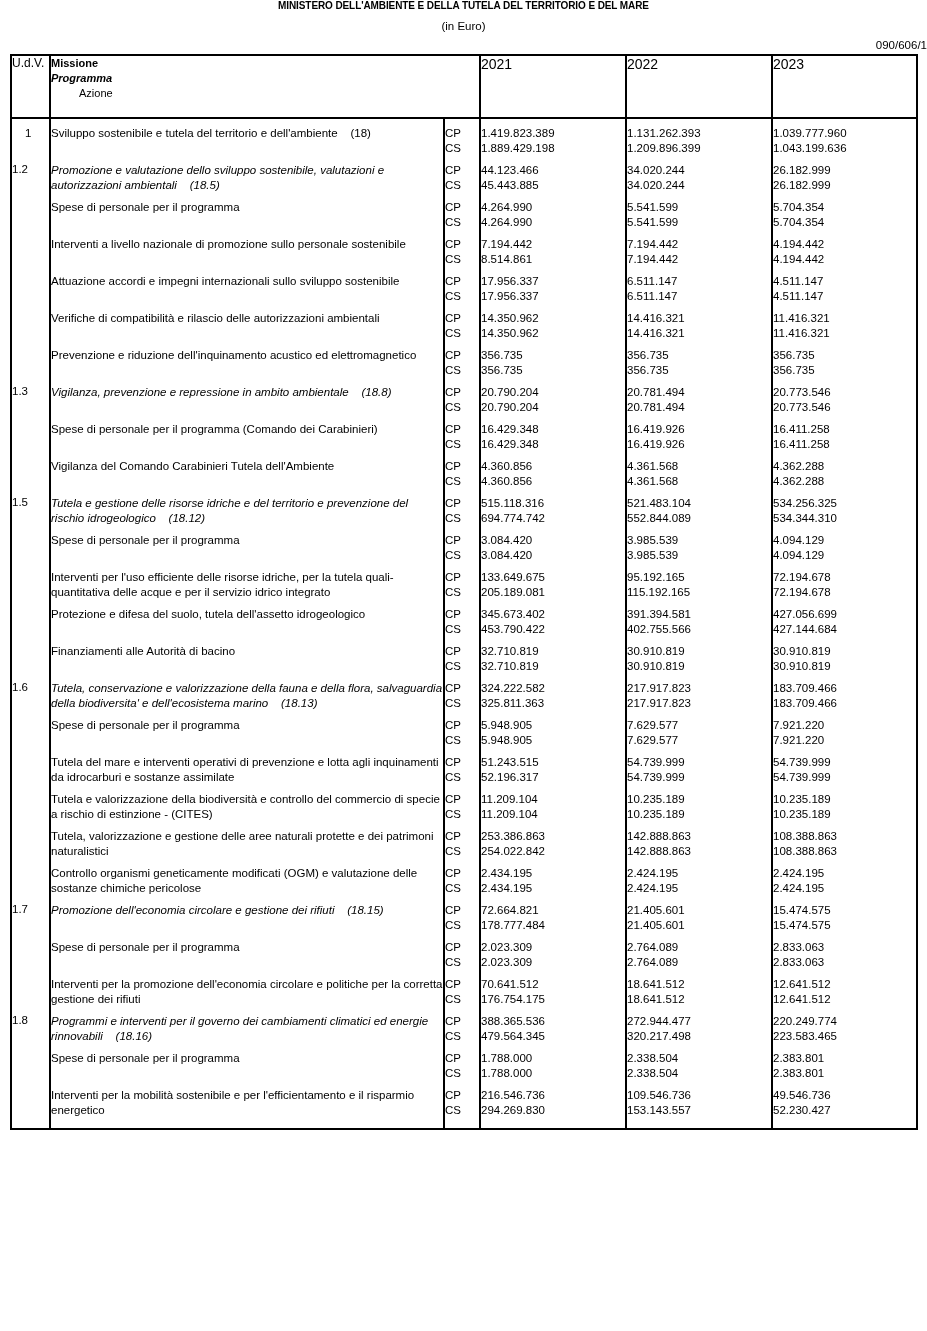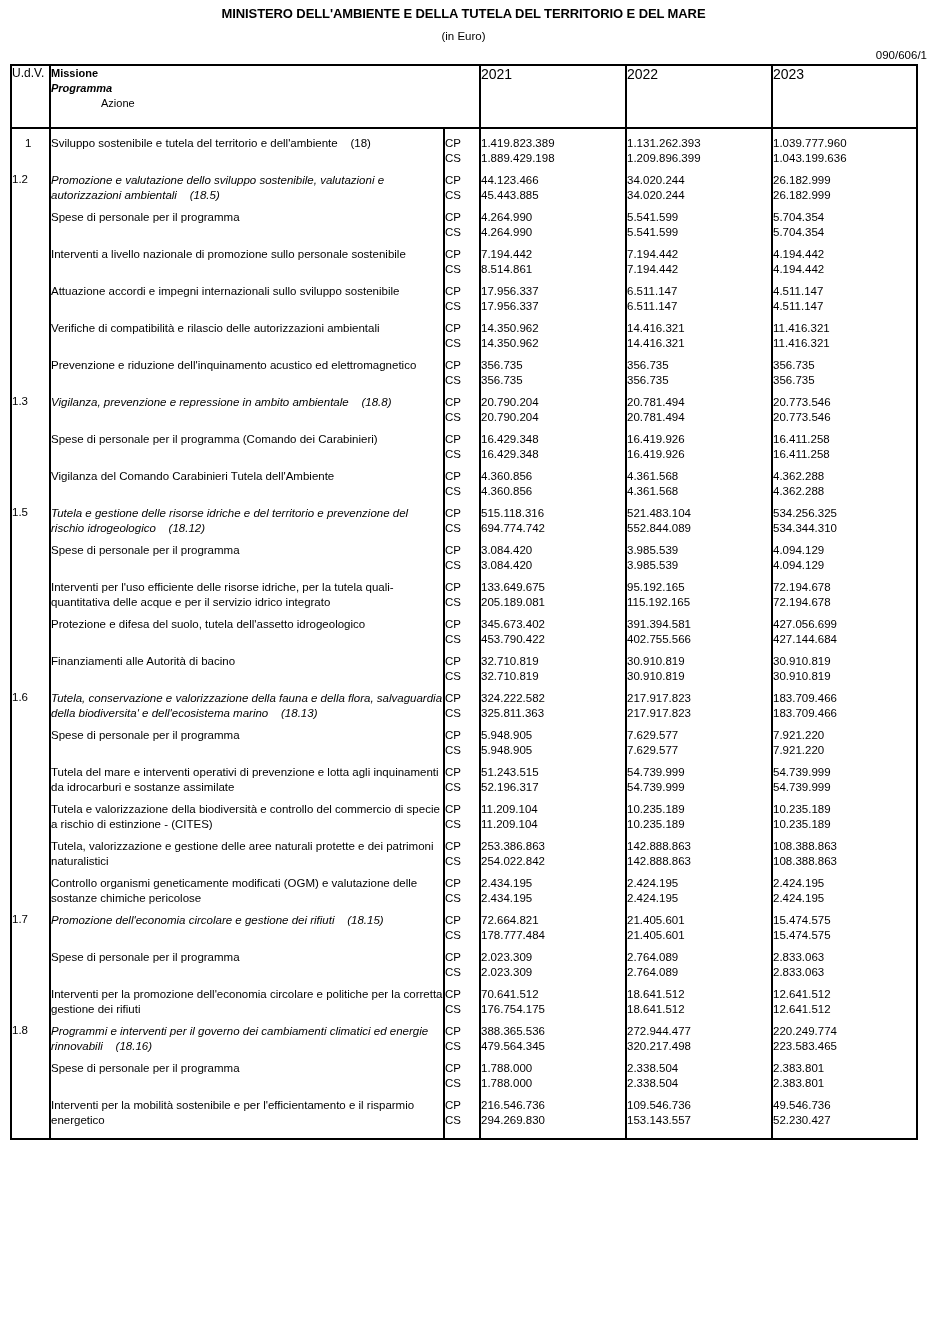--- a/index.html
+++ b/index.html
@@ -13,24 +13,23 @@
     height: 1331px;
     font-family: "Liberation Sans", sans-serif;
     color: #000000;
     position: relative;
     overflow: hidden;
   }
 
   
   .doc-title {
     text-align: center;
-    font-size: 13px;
+    font-size: 10px;
     font-weight: bold;
     letter-spacing: -0.1px;
-    padding-top: 6px;
   }
   .doc-unit {
     text-align: center;
     font-size: 11.5px;
     padding-top: 9px;
   }
   .doc-code {
     text-align: right;
     font-size: 11.5px;
     padding-top: 7px;
@@ -75,21 +74,21 @@
     padding-top: 24px;
   }
   .hdr-stack {
     font-size: 11px;
     padding: 5px 0 0 18px;
     line-height: 15px;
     margin-top: 8px;
   }
   .hdr-missione  { font-weight: bold; }
   .hdr-programma { font-weight: bold; font-style: italic; padding-left: 0; }
-  .hdr-azione    { padding-left: 50px; }
+  .hdr-azione    { padding-left: 28px; }
   .hdr-year {
     font-size: 14px;
     text-align: center;
     padding-top: 24px;
   }
 
   
   tr.data-row > td { padding-top: 7px; padding-bottom: 0; }
 
   .cell-udv {

